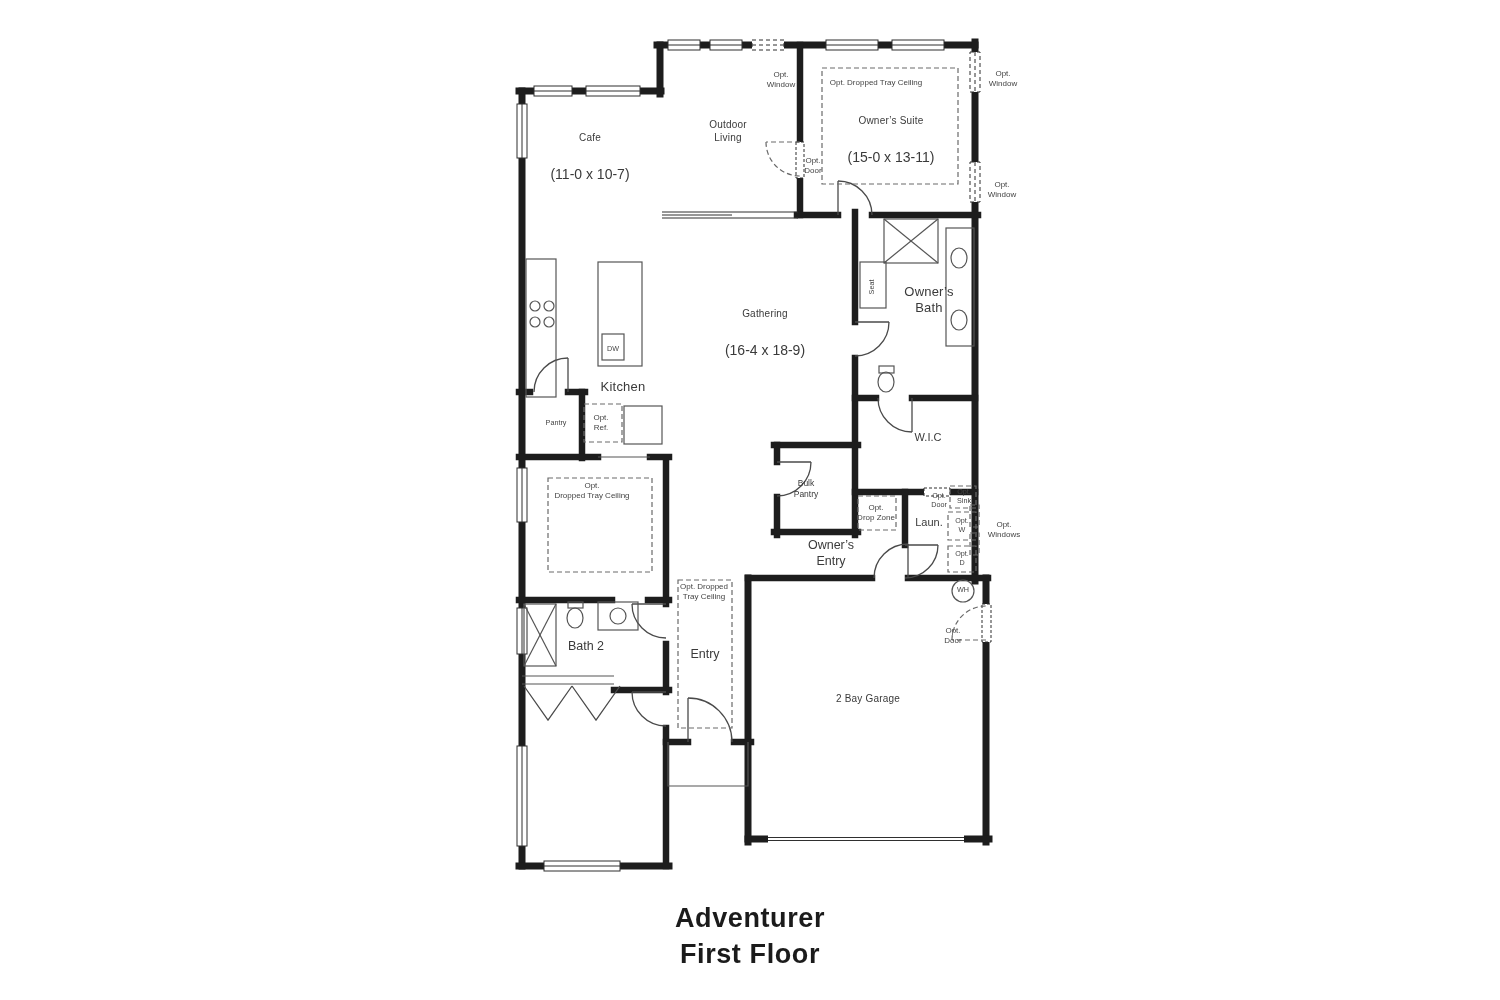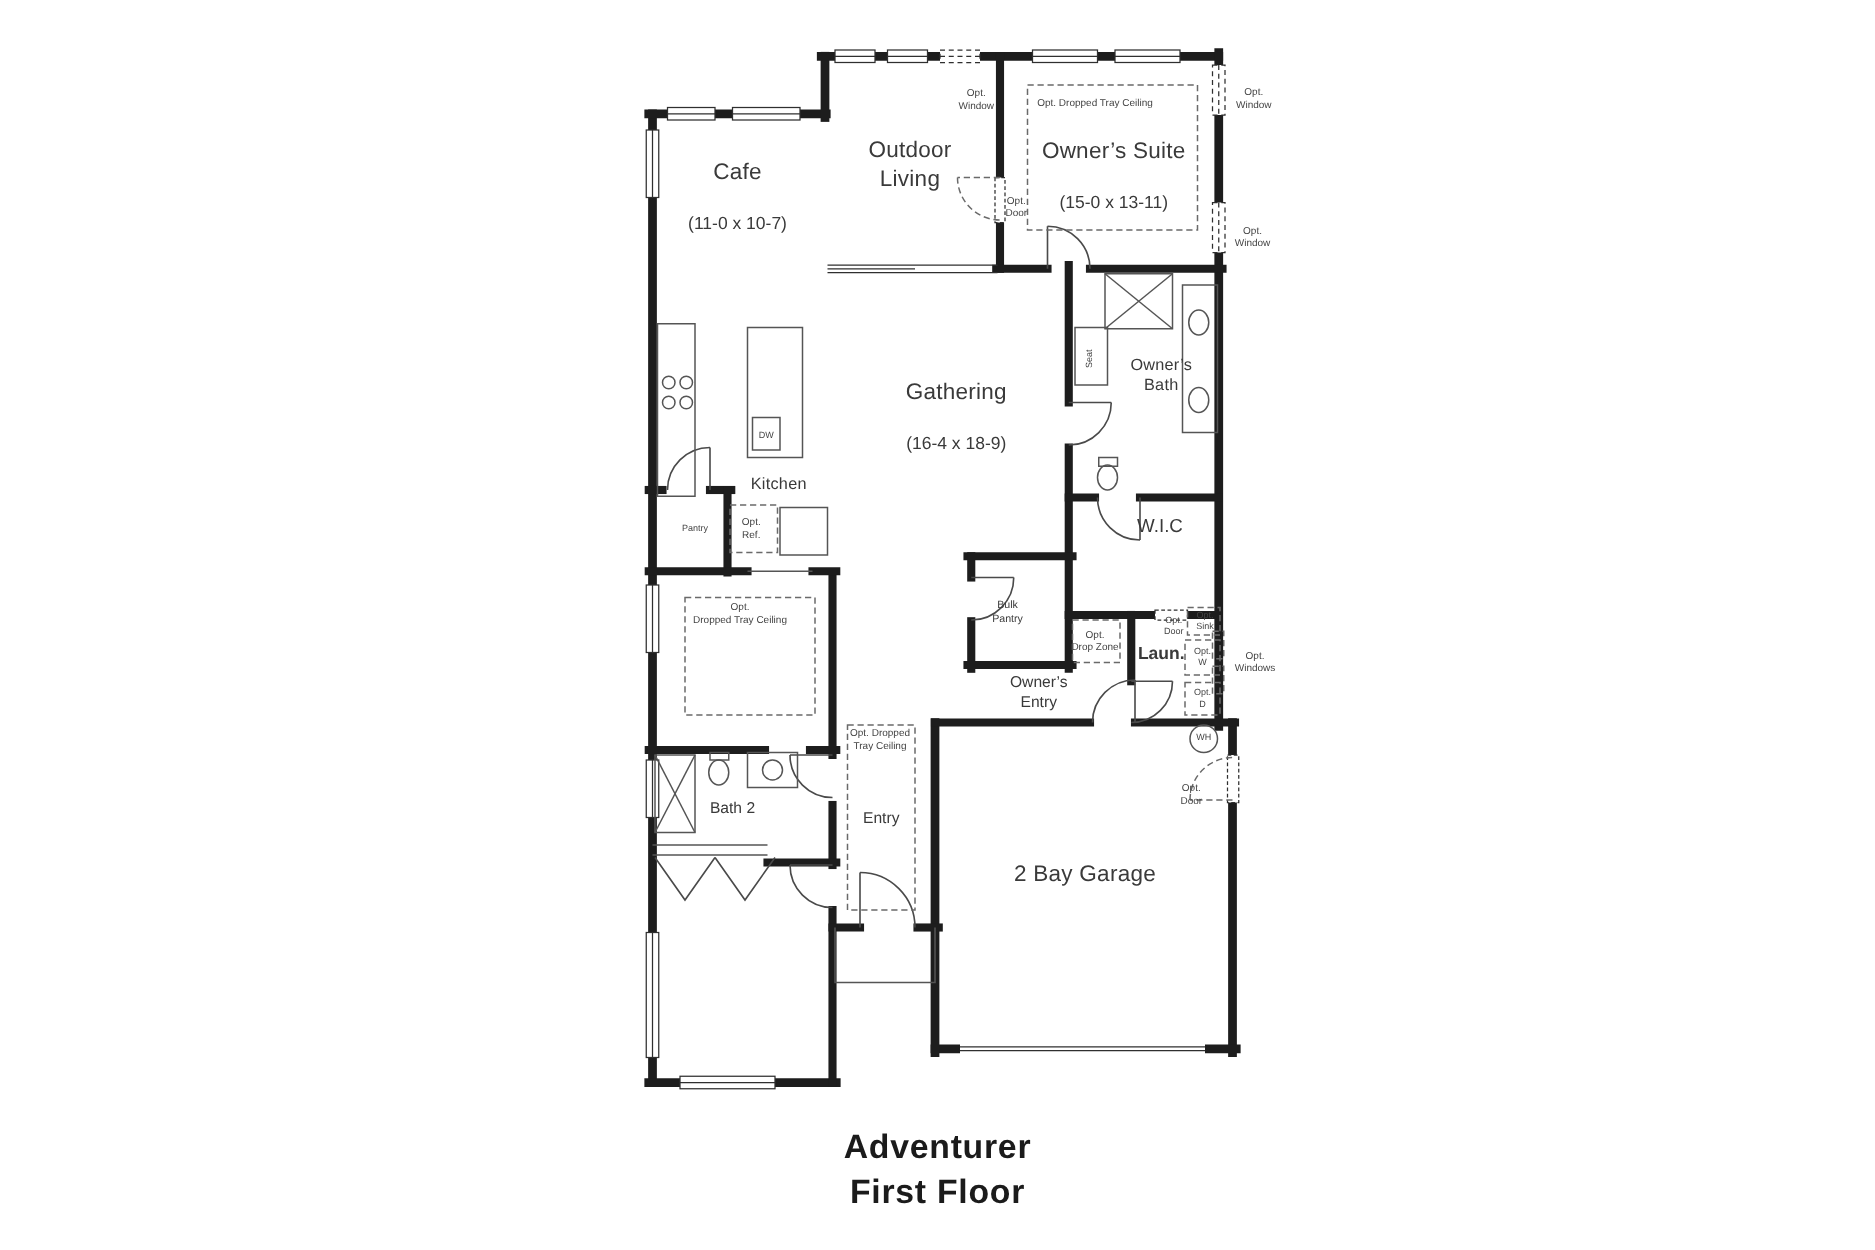--- a/index.html
+++ b/index.html
@@ -2,25 +2,25 @@
 <html><head>
 <meta charset="utf-8">
 <style>
   * { margin:0; padding:0; box-sizing:border-box; }
   html,body { background:#ffffff; }
   body { font-family:"Liberation Sans", sans-serif; }
   .canvas { position:relative; width:1500px; height:1000px; background:#fff; overflow:hidden; }
   svg.plan { position:absolute; left:0; top:0; }
   .lbl { position:absolute; transform:translate(-50%,-50%); text-align:center; color:#3a3a3a;
          white-space:pre-line; line-height:1.25; }
-  .name  { font-size:18px; letter-spacing:.2px; }
+  .name  { font-size:10px; letter-spacing:.2px; }
   .name2 { font-size:13px; letter-spacing:.2px; }
   .dims  { font-size:14px; margin-top:1px; color:#3a3a3a; }
   .md  { font-size:12.5px; }
-  .smm { font-size:14px;font-weight:bold; }
+  .smm { font-size:11px; }
   .xs  { font-size:8px;  line-height:1.25; color:#444; }
   .xxs { font-size:7.2px; line-height:1.2; color:#444; }
   .rot { transform:translate(-50%,-50%) rotate(-90deg); }
   .title-block { position:absolute; left:750px; top:936px; transform:translate(-50%,-50%);
                  text-align:center; color:#1b1b1b; }
   .title-line { font-size:27px; font-weight:bold; letter-spacing:.6px; line-height:1.35; }
 </style>
 </head>
 <body>
 
@@ -212,21 +212,21 @@
     <div class="name">Owner’s Suite</div>
     <div class="dims">(15-0 x 13-11)</div>
   </div>
   <div class="lbl" style="left:765px;top:333px">
     <div class="name">Gathering</div>
     <div class="dims">(16-4 x 18-9)</div>
   </div>
   <div class="lbl name2" style="left:623px;top:387px">Kitchen</div>
   <div class="lbl name2" style="left:929px;top:300px">Owner’s
 Bath</div>
-  <div class="lbl" style="left:928px;top:422px;font-size:15px">W.I.C</div>
+  <div class="lbl" style="left:928px;top:438px;font-size:11px">W.I.C</div>
   <div class="lbl" style="left:806px;top:489px;font-size:8.5px">Bulk
 Pantry</div>
   <div class="lbl smm" style="left:929px;top:523px">Laun.</div>
   <div class="lbl md" style="left:831px;top:554px">Owner’s
 Entry</div>
   <div class="lbl md" style="left:705px;top:655px">Entry</div>
   <div class="lbl md" style="left:586px;top:647px">Bath 2</div>
   <div class="lbl name" style="left:868px;top:699px">2 Bay Garage</div>
   <div class="lbl xxs" style="left:556px;top:423px">Pantry</div>
   <div class="lbl xxs" style="left:613px;top:349px">DW</div>

